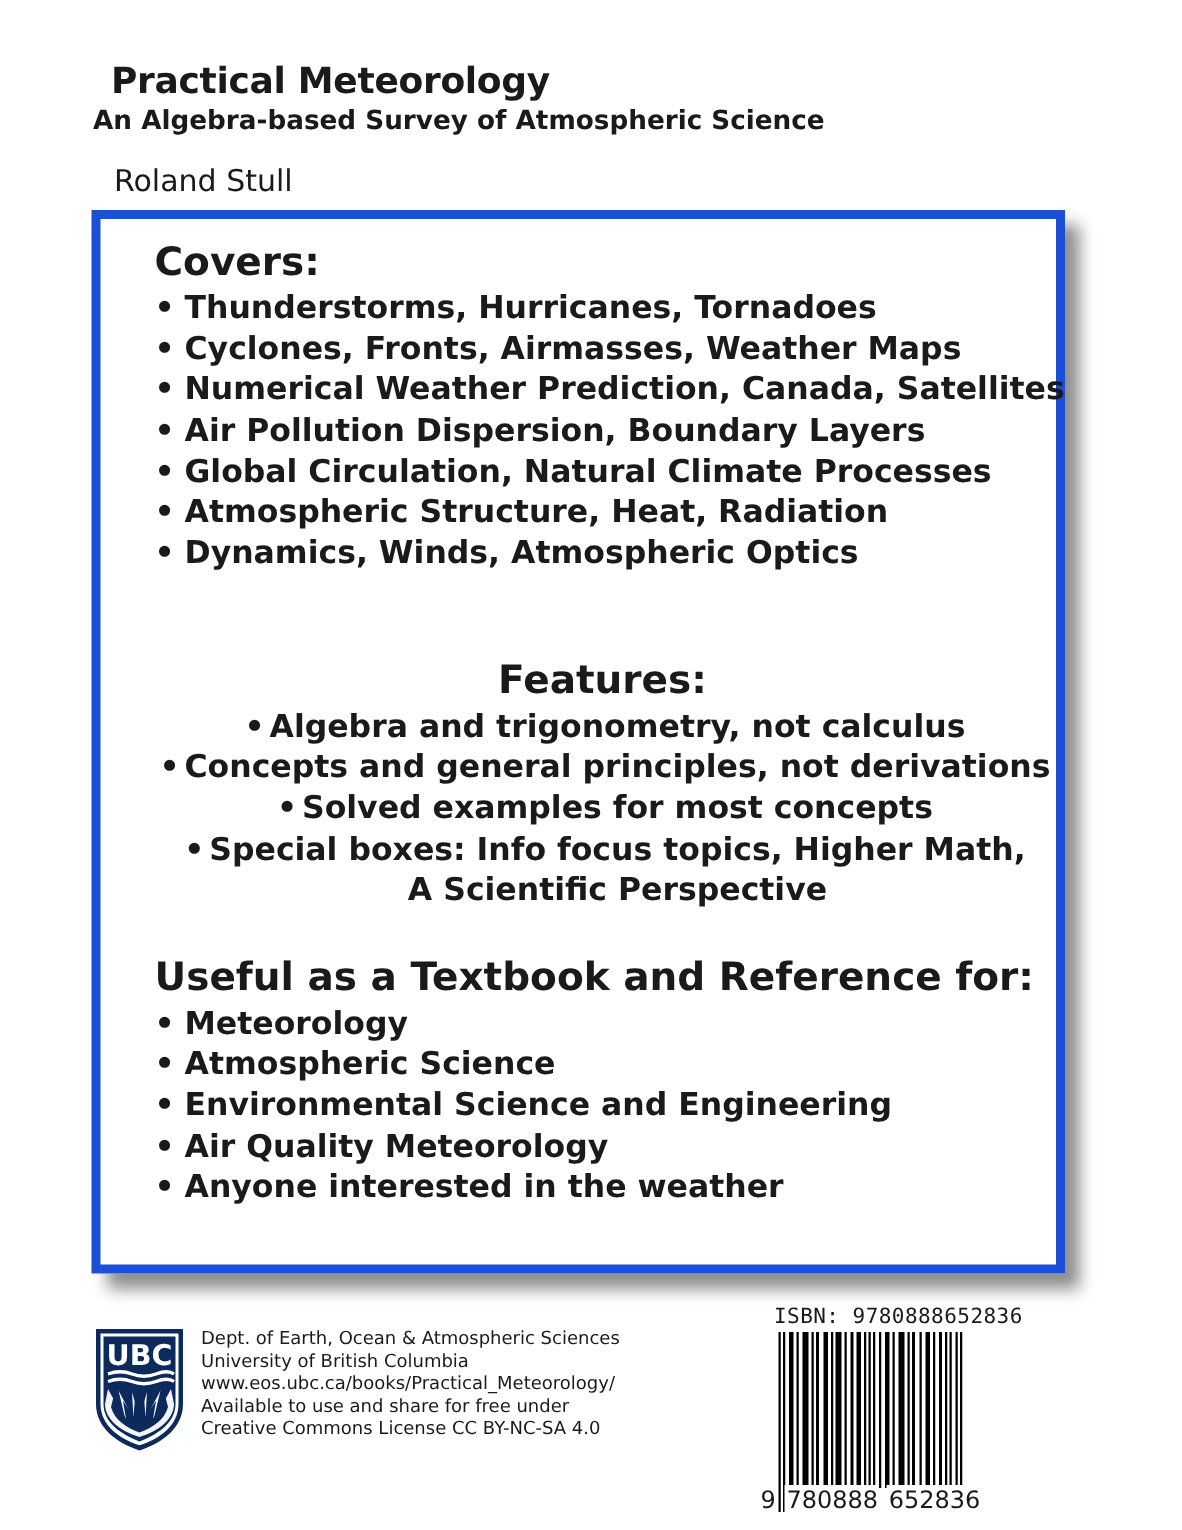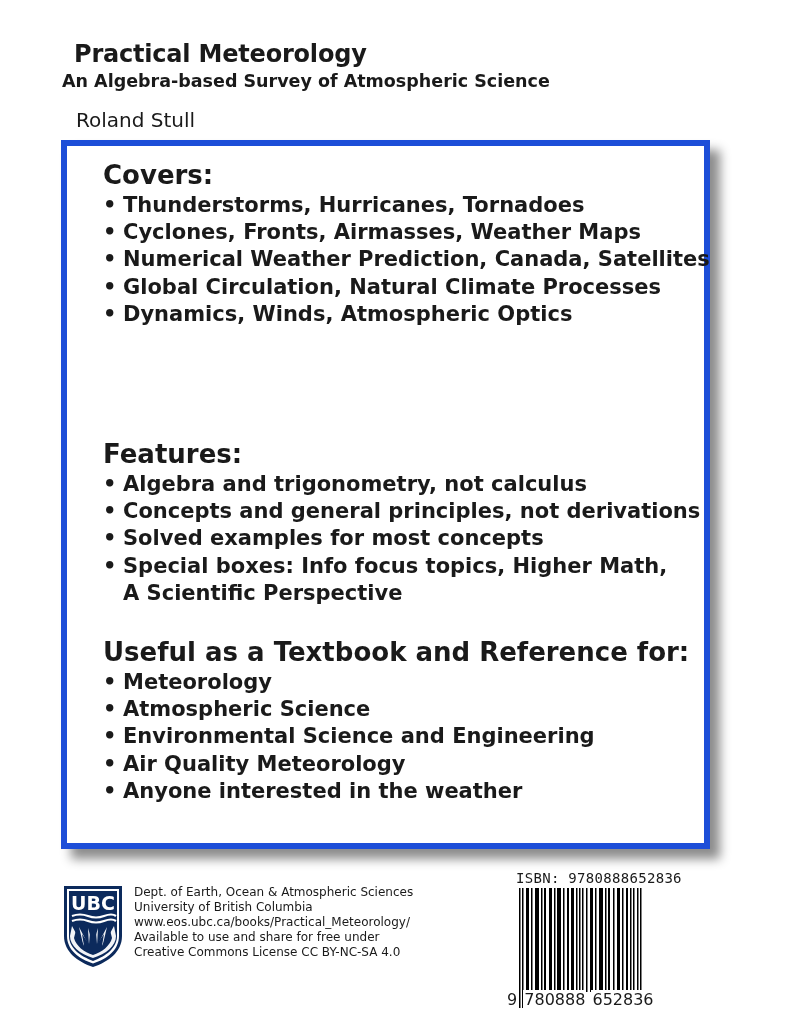--- a/index.html
+++ b/index.html
@@ -37,25 +37,27 @@
 <div class="title">Practical Meteorology</div>
 <div class="subtitle">An Algebra-based Survey of Atmospheric Science</div>
 <div class="author">Roland Stull</div>
 
 <div class="box">
   <div class="section" style="top:14px;">
     <div class="sec-title">Covers:</div>
     <div class="item"><span class="bullet">•</span><span>Thunderstorms, Hurricanes, Tornadoes</span></div>
     <div class="item"><span class="bullet">•</span><span>Cyclones, Fronts, Airmasses, Weather Maps</span></div>
     <div class="item"><span class="bullet">•</span><span>Numerical Weather Prediction, Canada, Satellites</span></div>
+    <div class="item"><span class="bullet">•</span><span>Air Pollution Dispersion, Boundary Layers</span></div>
     <div class="item"><span class="bullet">•</span><span>Global Circulation, Natural Climate Processes</span></div>
+    <div class="item"><span class="bullet">•</span><span>Atmospheric Structure, Heat, Radiation</span></div>
     <div class="item"><span class="bullet">•</span><span>Dynamics, Winds, Atmospheric Optics</span></div>
   </div>
 
-  <div class="section" style="top:293px;">
+  <div class="section" style="top:293px;text-align:center;">
     <div class="sec-title">Features:</div>
     <div class="item"><span class="bullet">•</span><span>Algebra and trigonometry, not calculus</span></div>
     <div class="item"><span class="bullet">•</span><span>Concepts and general principles, not derivations</span></div>
     <div class="item"><span class="bullet">•</span><span>Solved examples for most concepts</span></div>
     <div class="item"><span class="bullet">•</span><span>Special boxes: Info focus topics, Higher Math,</span></div>
     <div class="item cont">A Scientific Perspective</div>
   </div>
 
   <div class="section" style="top:491px;">
     <div class="sec-title">Useful as a Textbook and Reference for:</div>

